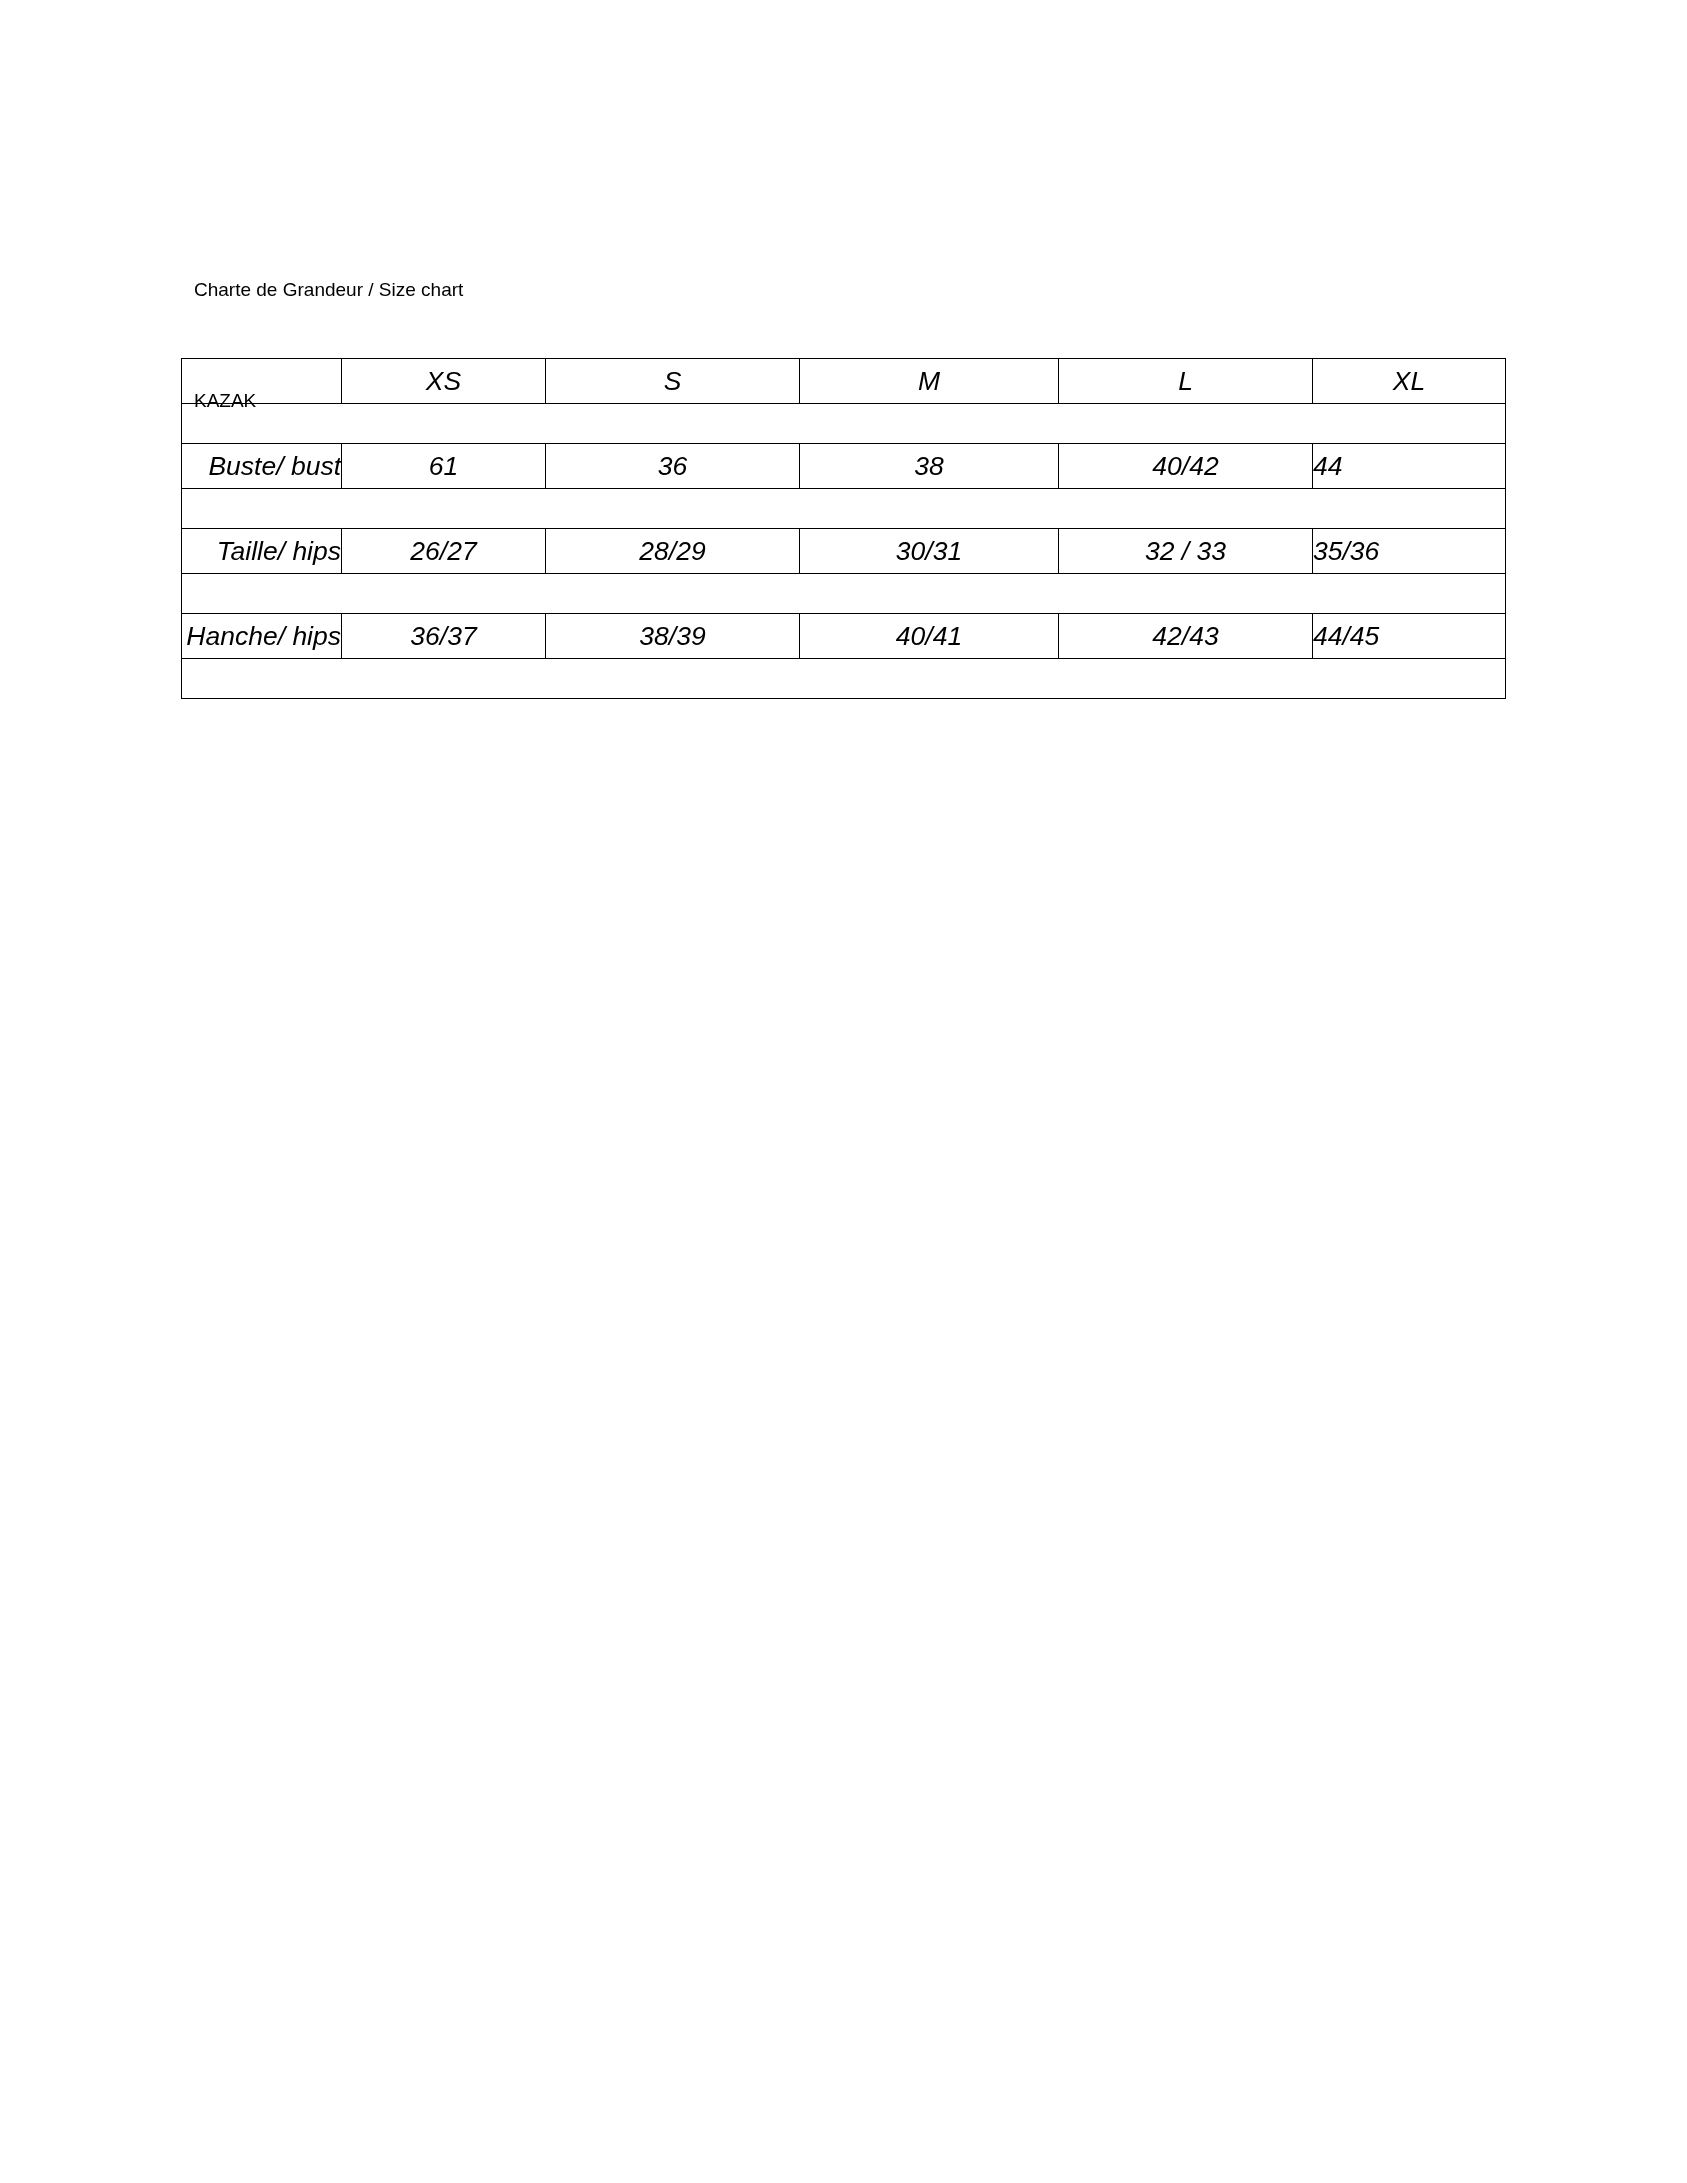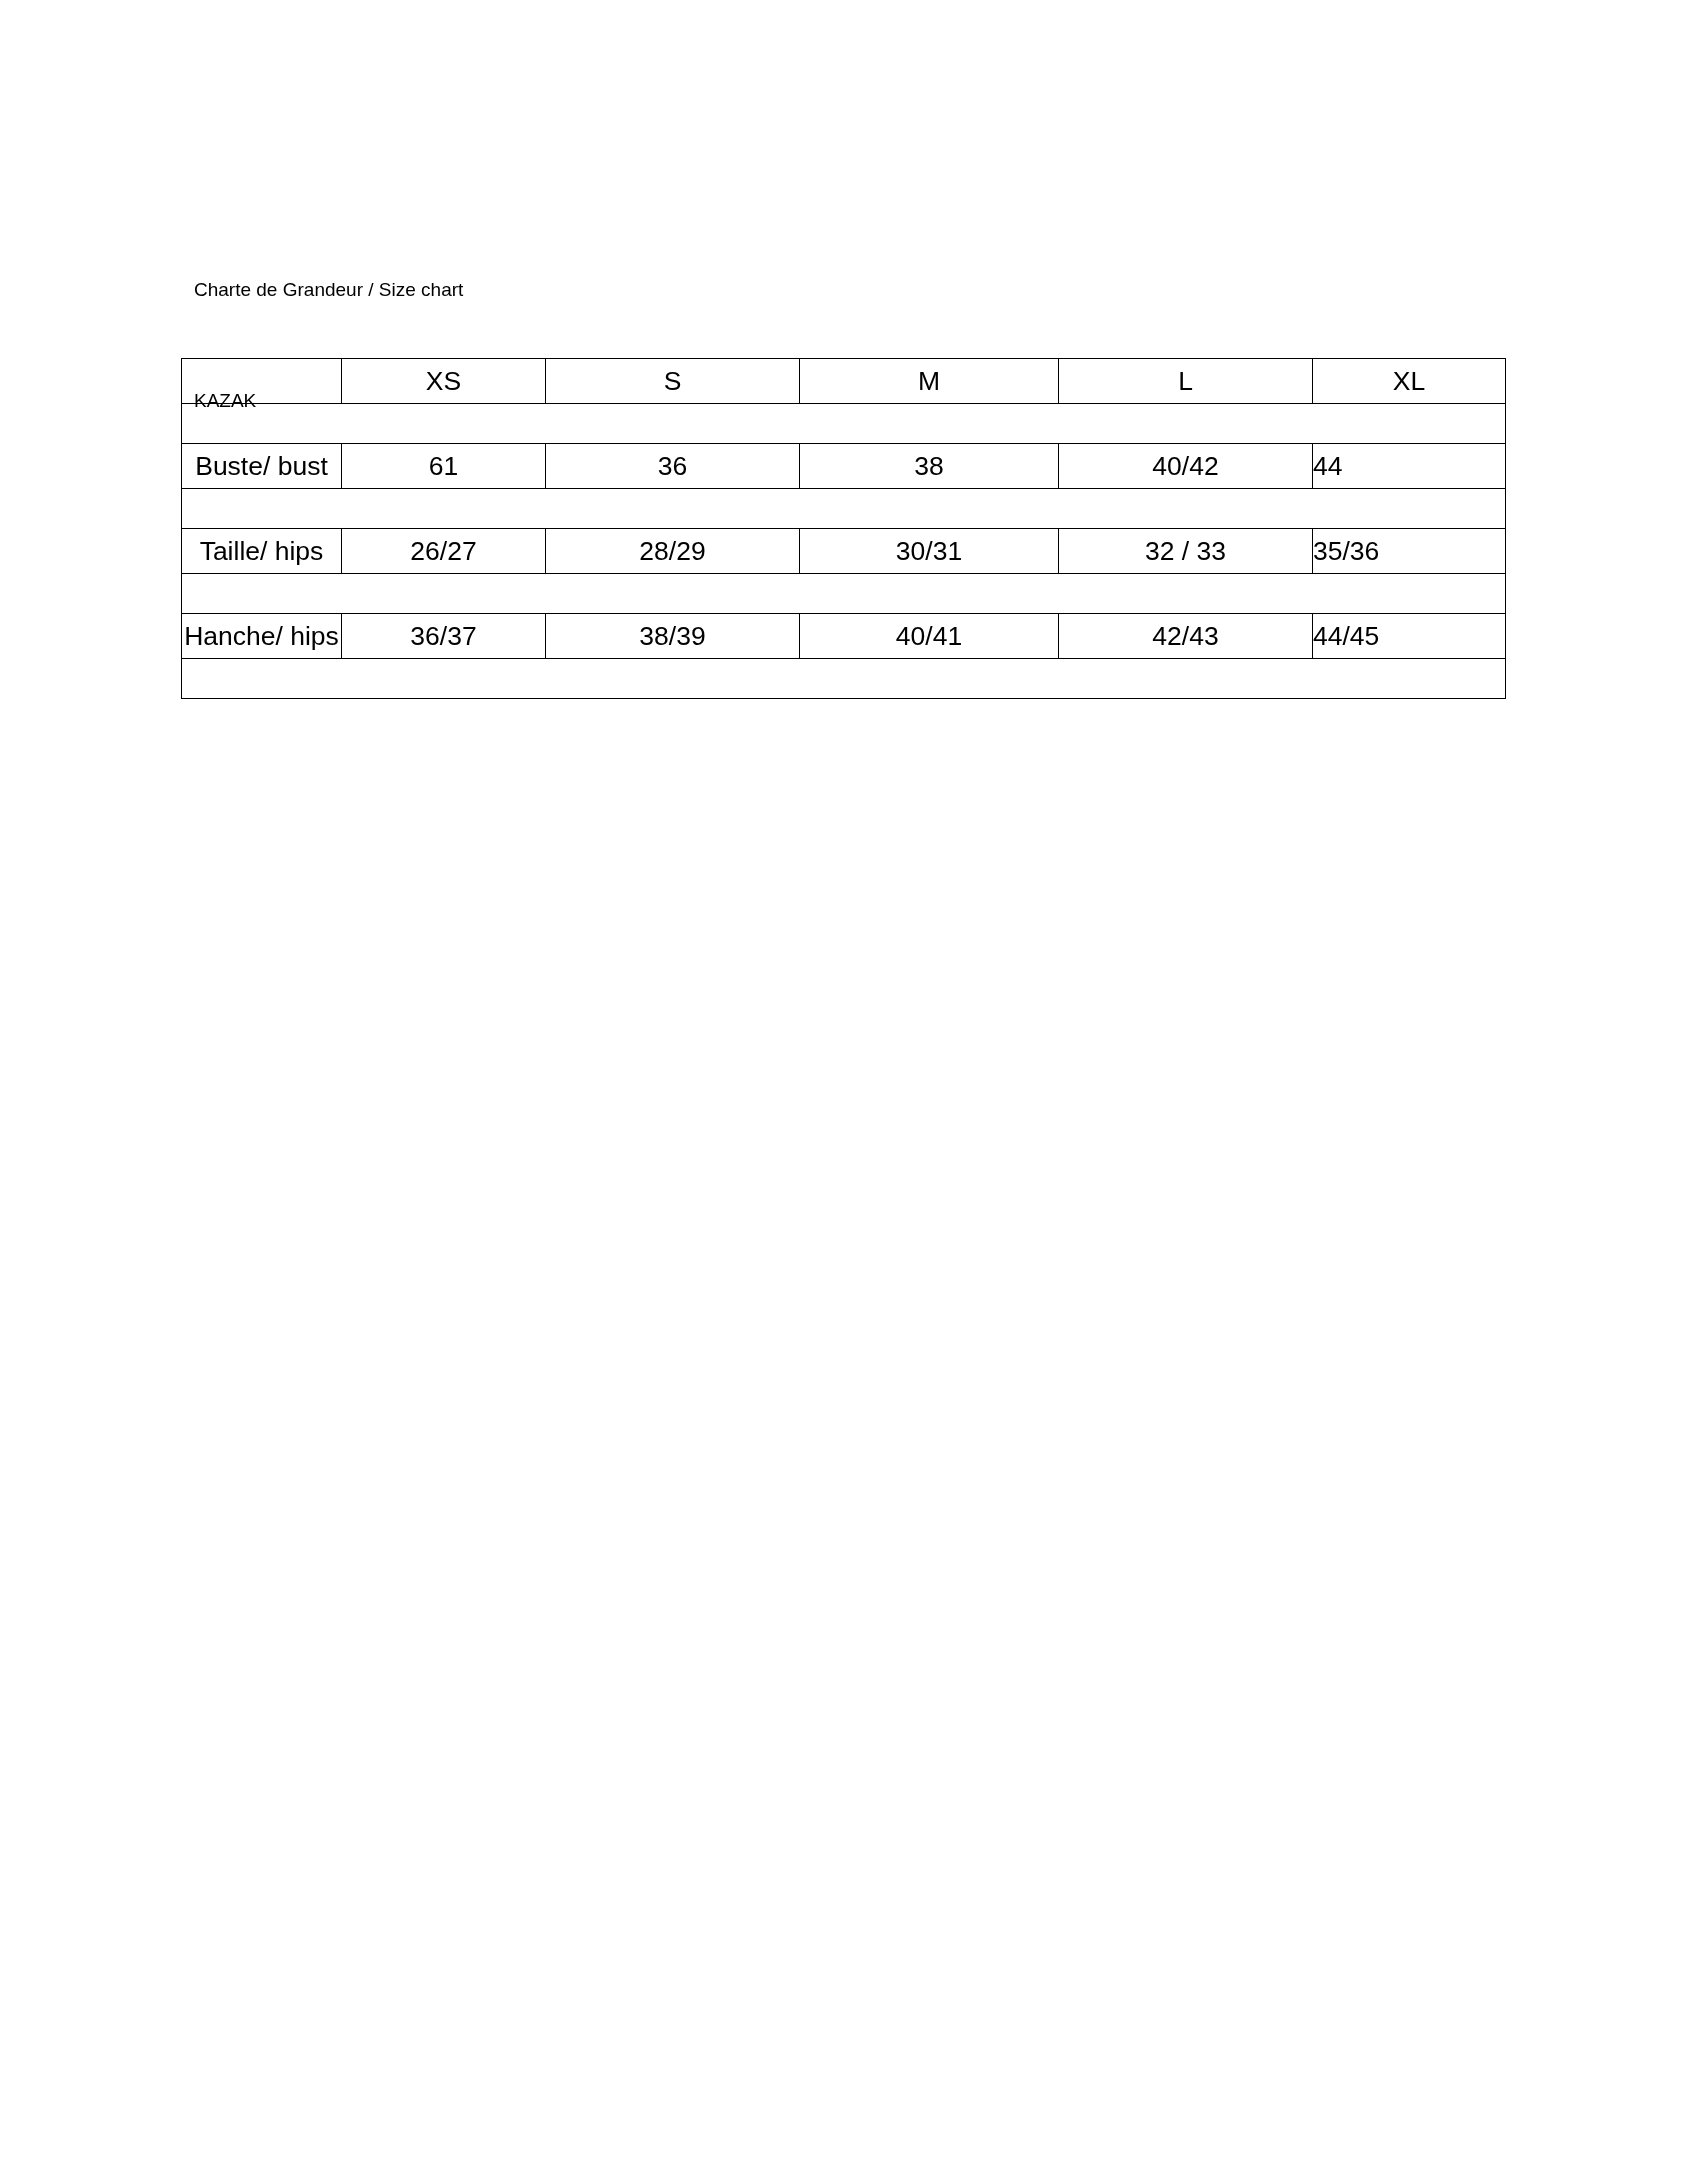--- a/index.html
+++ b/index.html
@@ -32,39 +32,40 @@
     white-space: pre;
   }
   .heading .line {
     display: block;
   }
   .chart-wrap {
     position: absolute;
     left: 181px;
     top: 358px;
     width: 1137px;
+    font-style: italic;
   }
   table.size-chart {
     border-collapse: collapse;
     table-layout: fixed;
     width: 1323px;
     font-size: 26.5px;
   }
   table.size-chart td {
     border: 1.7px solid #000000;
     padding: 0;
     height: 44px;
     vertical-align: middle;
   }
   
   tr.spacer td {
     height: 39px;
   }
   .cell-label {
-    text-align: center;
+    text-align: right;
     padding-left: 12px;
     white-space: nowrap;
     margin-top: 42px;
   }
   .cell-val {
     text-align: center;
   }
   .col-label { width: 160px; }
   .col-xs { width: 204px; }
   .col-s  { width: 254px; }

